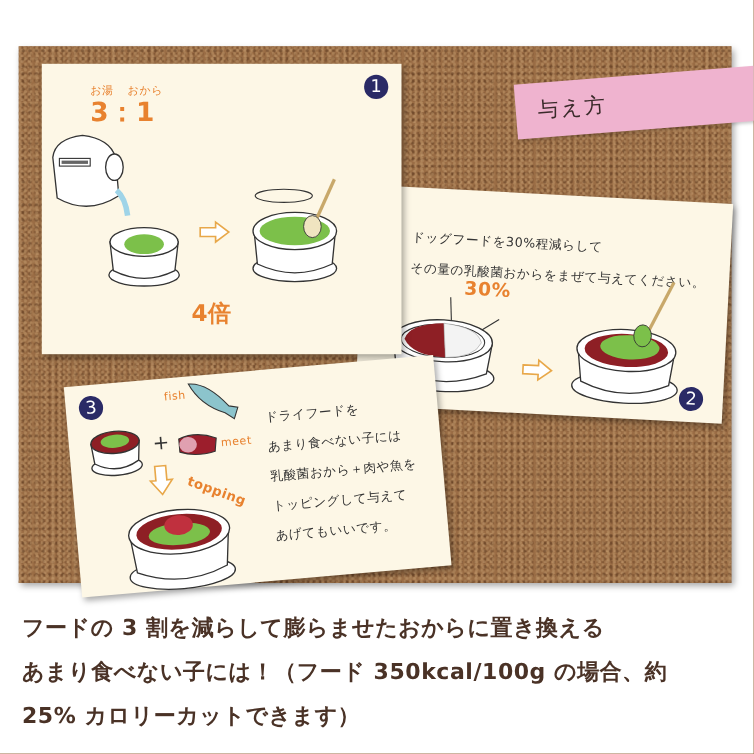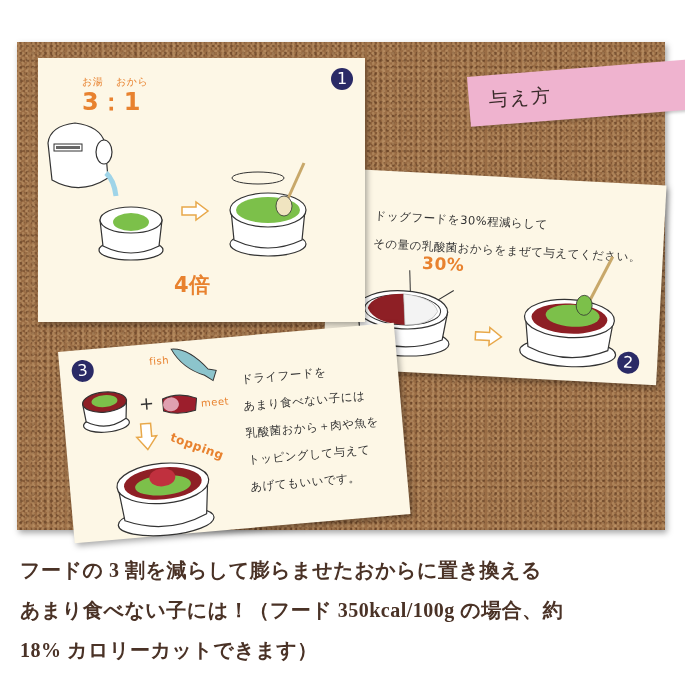--- a/index.html
+++ b/index.html
@@ -28,21 +28,21 @@
   .txt { position:absolute; font-size:11.5px; color:#333333; white-space:nowrap; letter-spacing:0.5px; }
   .orange { color:#e8822f; }
   .note {
     position:absolute; left:467px; top:77px; width:230px; height:50px;
     background:#efb3cf; transform:rotate(-4.5deg); transform-origin:left top;
     box-shadow: 1px 2px 3px rgba(0,0,0,0.2);
   }
   .note-label { position:absolute; left:20px; top:12px; font-size:19px; color:#3a2a2a; letter-spacing:2px; }
   .caption {
     position:absolute; left:20px; font-size:20px; font-weight:bold; color:#4a3226;
-    white-space:nowrap; letter-spacing:0.5px;font-family:Liberation Serif, serif;
+    white-space:nowrap; letter-spacing:0.5px;
   }
   svg { position:absolute; overflow:visible; }
 </style>
 </head>
 <body>
 
 <div class="cork"></div>
 
 <div class="note">
   <span class="note-label">与え方</span>
@@ -146,13 +146,13 @@
   </svg>
   <span class="txt" style="left:180px; top:36px;">ドライフードを</span>
   <span class="txt" style="left:180px; top:63px;">あまり食べない子には</span>
   <span class="txt" style="left:180px; top:90px;">乳酸菌おから＋肉や魚を</span>
   <span class="txt" style="left:180px; top:117px;">トッピングして与えて</span>
   <span class="txt" style="left:180px; top:144px;">あげてもいいです。</span>
 </div>
 
 <div class="caption" style="top:557px;">フードの 3 割を減らして膨らませたおからに置き換える</div>
 <div class="caption" style="top:597px;">あまり食べない子には！（フード 350kcal/100g の場合、約</div>
-<div class="caption" style="top:637px;">18% カロリーカットできます）</div>
+<div class="caption" style="top:637px;">25% カロリーカットできます）</div>
 
 </body></html>

